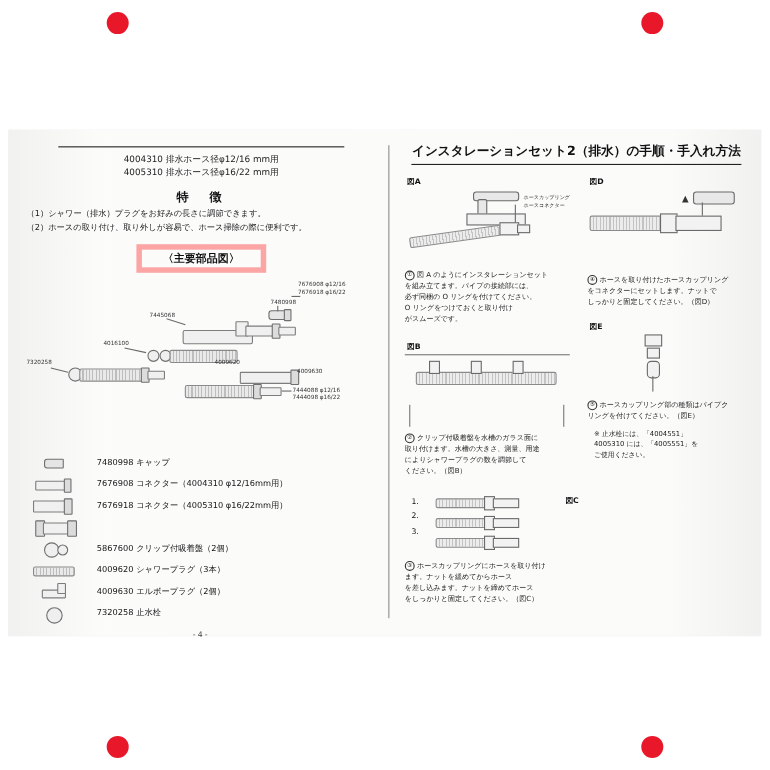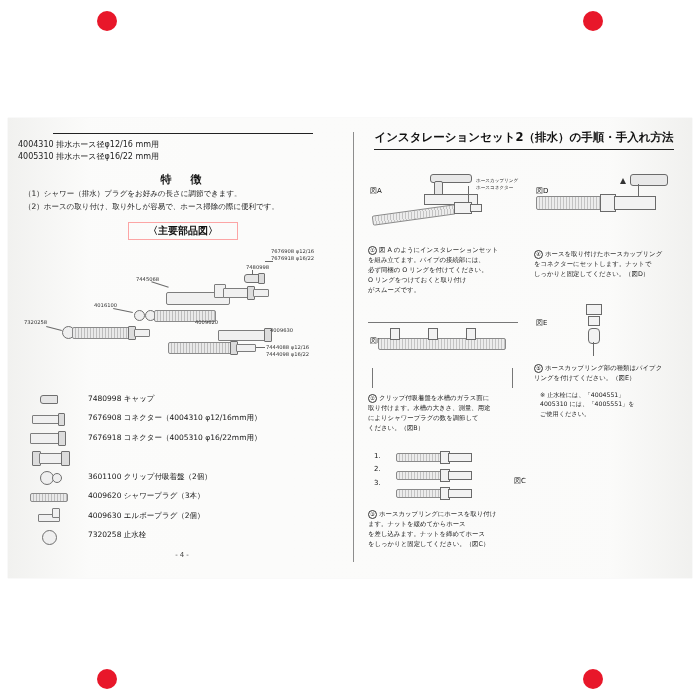--- a/index.html
+++ b/index.html
@@ -43,34 +43,34 @@
 
   
   .col-left{position:absolute;left:10px;top:12px;width:330px;height:440px;}
   .title{
     font-size:12px;font-weight:bold;color:#111;
     text-align:center;letter-spacing:.5px;
   }
   .title-underline{
     width:260px;height:1px;background:#222;margin:3px auto 5px auto;
   }
-  .model-list{text-align:left;font-size:8px;color:#222;line-height:1.55;}
+  .model-list{text-align:center;font-size:8px;color:#222;line-height:1.55;}
   .section-head{
     text-align:center;font-size:11px;font-weight:bold;color:#111;
     margin-top:8px;letter-spacing:4px;
   }
   .feature-line{
     font-size:7.5px;color:#1a1a1a;line-height:1.6;
     margin:1px 0 0 6px;
   }
   .boxed-head{
     margin:9px auto 4px auto;
     width:108px;text-align:center;
     font-size:10px;font-weight:bold;color:#111;
-    border:1px solid #fca5a5;padding:1px 0;
+    border:5px solid #fca5a5;padding:1px 0;
   }
 
   
   .diagram{
     position:relative;
     width:330px;height:145px;
     margin-top:2px;
   }
   .dg-label{
     position:absolute;font-size:5.2px;color:#333;white-space:nowrap;
@@ -92,21 +92,21 @@
   }
   .ring{
     position:absolute;border:1px solid #6f6f6f;border-radius:50%;background:#efefef;
   }
   .cap{
     position:absolute;background:#e5e5e5;border:1px solid #6f6f6f;
     border-radius:3px 1px 1px 3px;
   }
 
   
-  .parts{margin-top:0;}
+  .parts{margin-top:14px;}
   .part-row{
     display:flex;align-items:center;
     font-size:7.5px;color:#151515;
     height:19.5px;
   }
   .part-thumb{
     width:66px;height:17px;position:relative;flex:none;margin-right:4px;
   }
   .part-text{white-space:nowrap;}
 
@@ -116,21 +116,21 @@
 
   
   .col-right{position:absolute;left:356px;top:12px;width:320px;height:440px;}
   .rtitle{
     font-size:11.5px;font-weight:bold;color:#111;text-align:center;
   }
   .rtitle-underline{width:300px;height:1px;background:#222;margin:4px auto 8px auto;}
 
   .fig-grid{position:relative;width:320px;height:400px;}
   .figtag{
-    position:absolute;font-size:7px;color:#111;font-weight:normal;margin-top:26px;
+    position:absolute;font-size:7px;color:#111;font-weight:bold;
   }
   .figbox{
     position:absolute;border:0px;
   }
   .step-text{
     position:absolute;font-size:6.4px;color:#1a1a1a;line-height:1.55;
     white-space:pre-line;
   }
   .numcircle{
     display:inline-block;width:7px;height:7px;border:1px solid #333;border-radius:50%;
@@ -267,21 +267,21 @@
           <div class="pipe" style="left:21px;top:4px;width:22px;height:9px;"></div>
           <div class="nut" style="left:43px;top:2px;width:7px;height:13px;"></div>
         </div>
       </div>
 
       <div class="part-row">
         <div class="part-thumb">
           <div class="ring" style="left:22px;top:3px;width:12px;height:12px;"></div>
           <div class="ring" style="left:34px;top:5px;width:8px;height:8px;"></div>
         </div>
-        <div class="part-text">3601100 クリップ付吸着盤（2個）</div>
+        <div class="part-text">5867600 クリップ付吸着盤（2個）</div>
       </div>
 
       <div class="part-row">
         <div class="part-thumb">
           <div class="hose" style="left:12px;top:5px;width:36px;height:7px;"></div>
         </div>
         <div class="part-text">4009620 シャワープラグ（3本）</div>
       </div>
 
 

